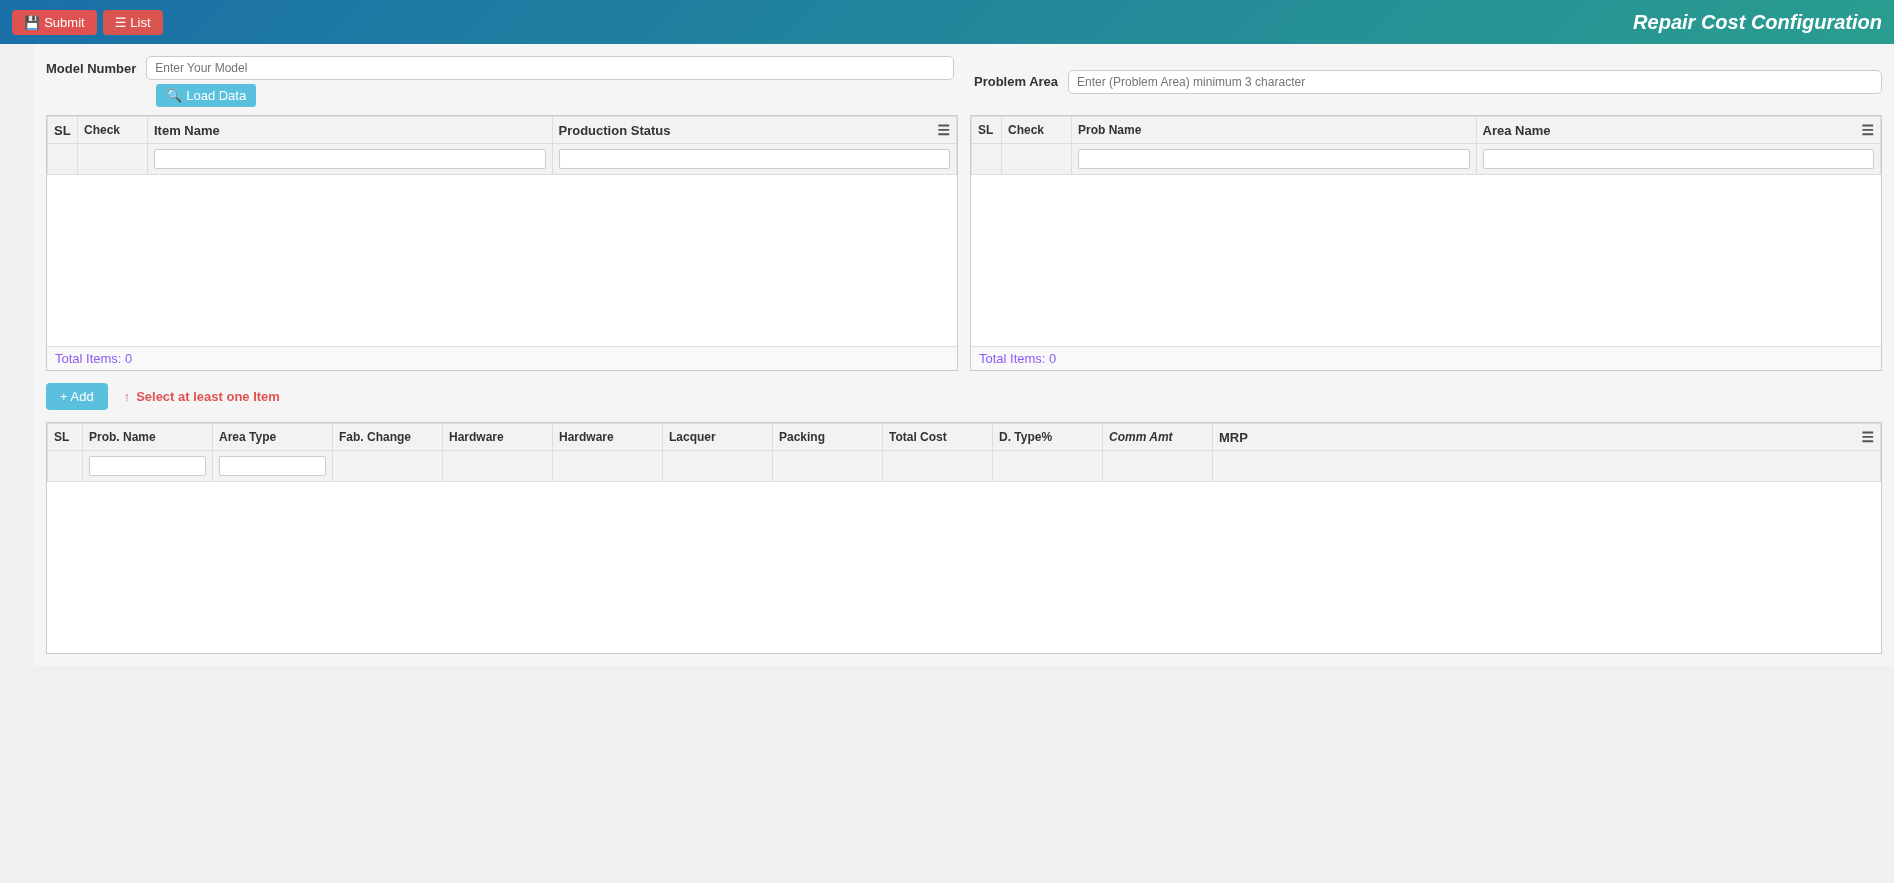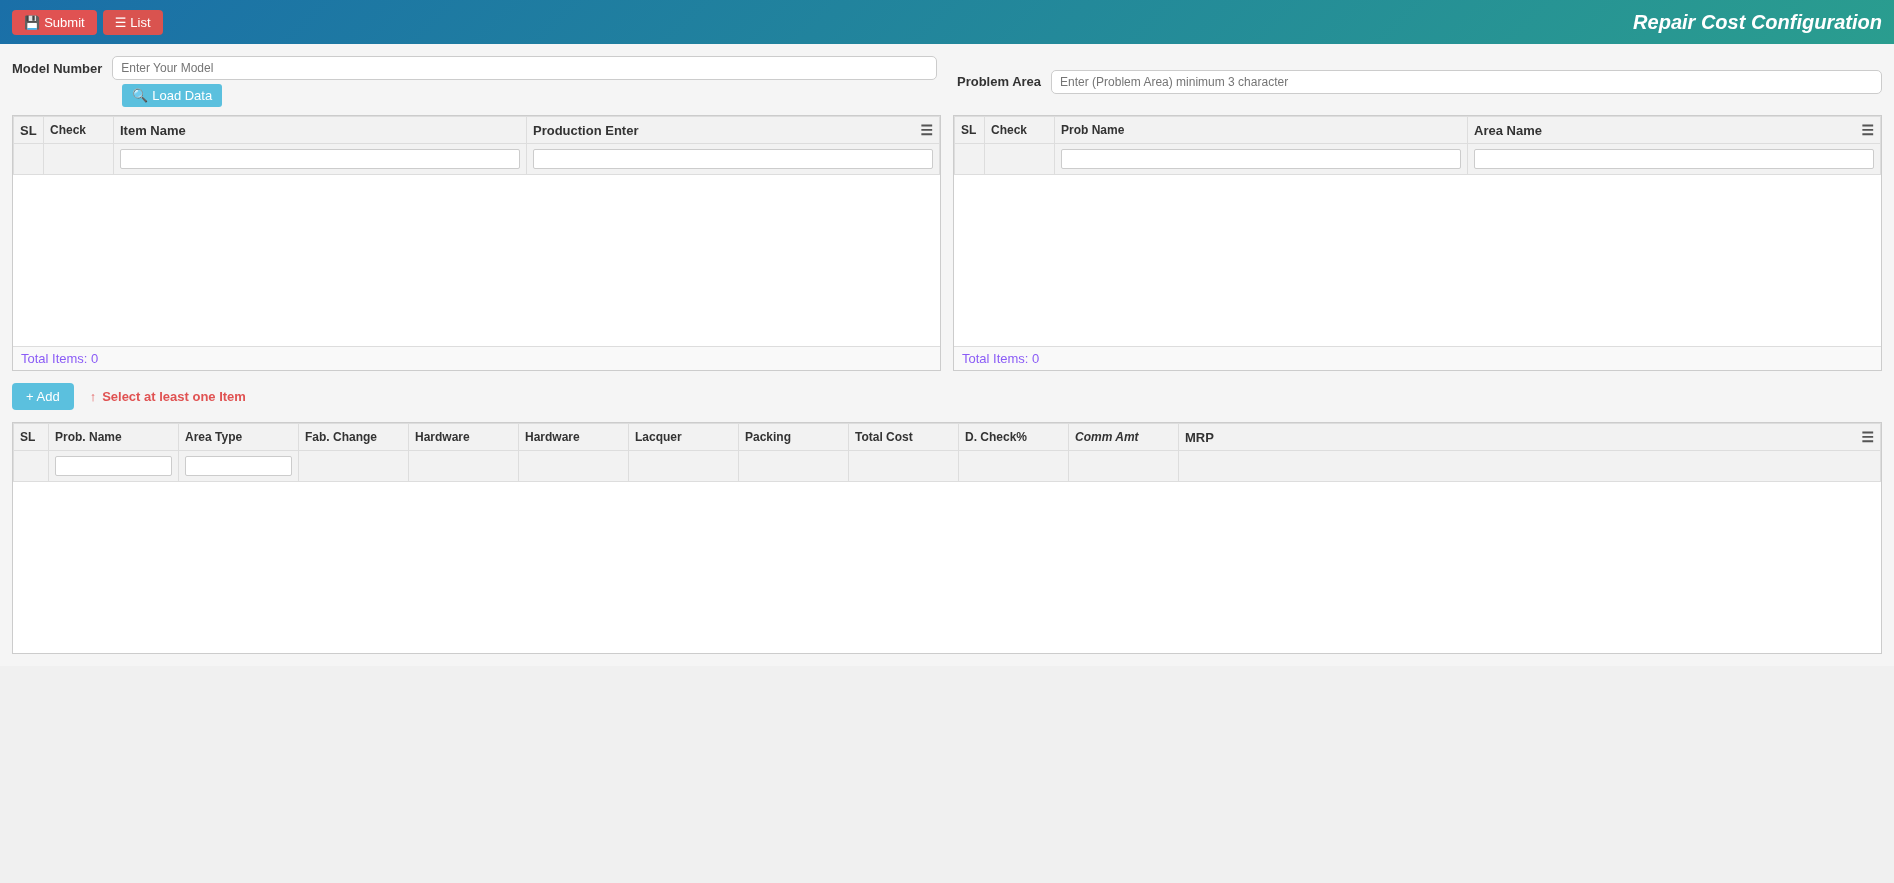--- a/index.html
+++ b/index.html
@@ -46,20 +46,21 @@
     .header-title {
       color: white;
       font-size: 20px;
       font-weight: bold;
       font-style: italic;
     }
 
     .main-content {
       padding: 12px;
       background: #f5f5f5;
+      margin-left: 34px;
     }
 
     .top-row {
       display: flex;
       gap: 20px;
       margin-bottom: 8px;
     }
 
     .field-group {
       display: flex;
@@ -258,21 +259,21 @@
                 <span>SL</span>
               </th>
               <th style="width:70px;">Check</th>
               <th>
                 <div class="th-inner">
                   <span>Item Name</span>
                 </div>
               </th>
               <th>
                 <div class="th-inner">
-                  <span>Production Enter</span>
+                  <span>Production Status</span>
                   <span class="menu-icon">☰</span>
                 </div>
               </th>
             </tr>
             <tr>
               <th></th>
               <th></th>
               <th>
                 <input class="filter-input" type="text" style="">
               </th>
@@ -344,21 +345,21 @@
           <tr>
             <th style="width:35px;">SL</th>
             <th style="width:130px;">Prob. Name</th>
             <th style="width:120px;">Area Type</th>
             <th style="width:110px;">Fab. Change</th>
             <th style="width:110px;">Hardware</th>
             <th style="width:110px;">Hardware</th>
             <th style="width:110px;">Lacquer</th>
             <th style="width:110px;">Packing</th>
             <th style="width:110px;">Total Cost</th>
-            <th style="width:110px;">D. Check%</th>
+            <th style="width:110px;">D. Type%</th>
             <th style="width:110px;font-style:italic;">Comm Amt</th>
             <th>
               <div class="th-inner">
                 <span>MRP</span>
                 <span class="menu-icon">☰</span>
               </div>
             </th>
           </tr>
           <tr>
             <th></th>

